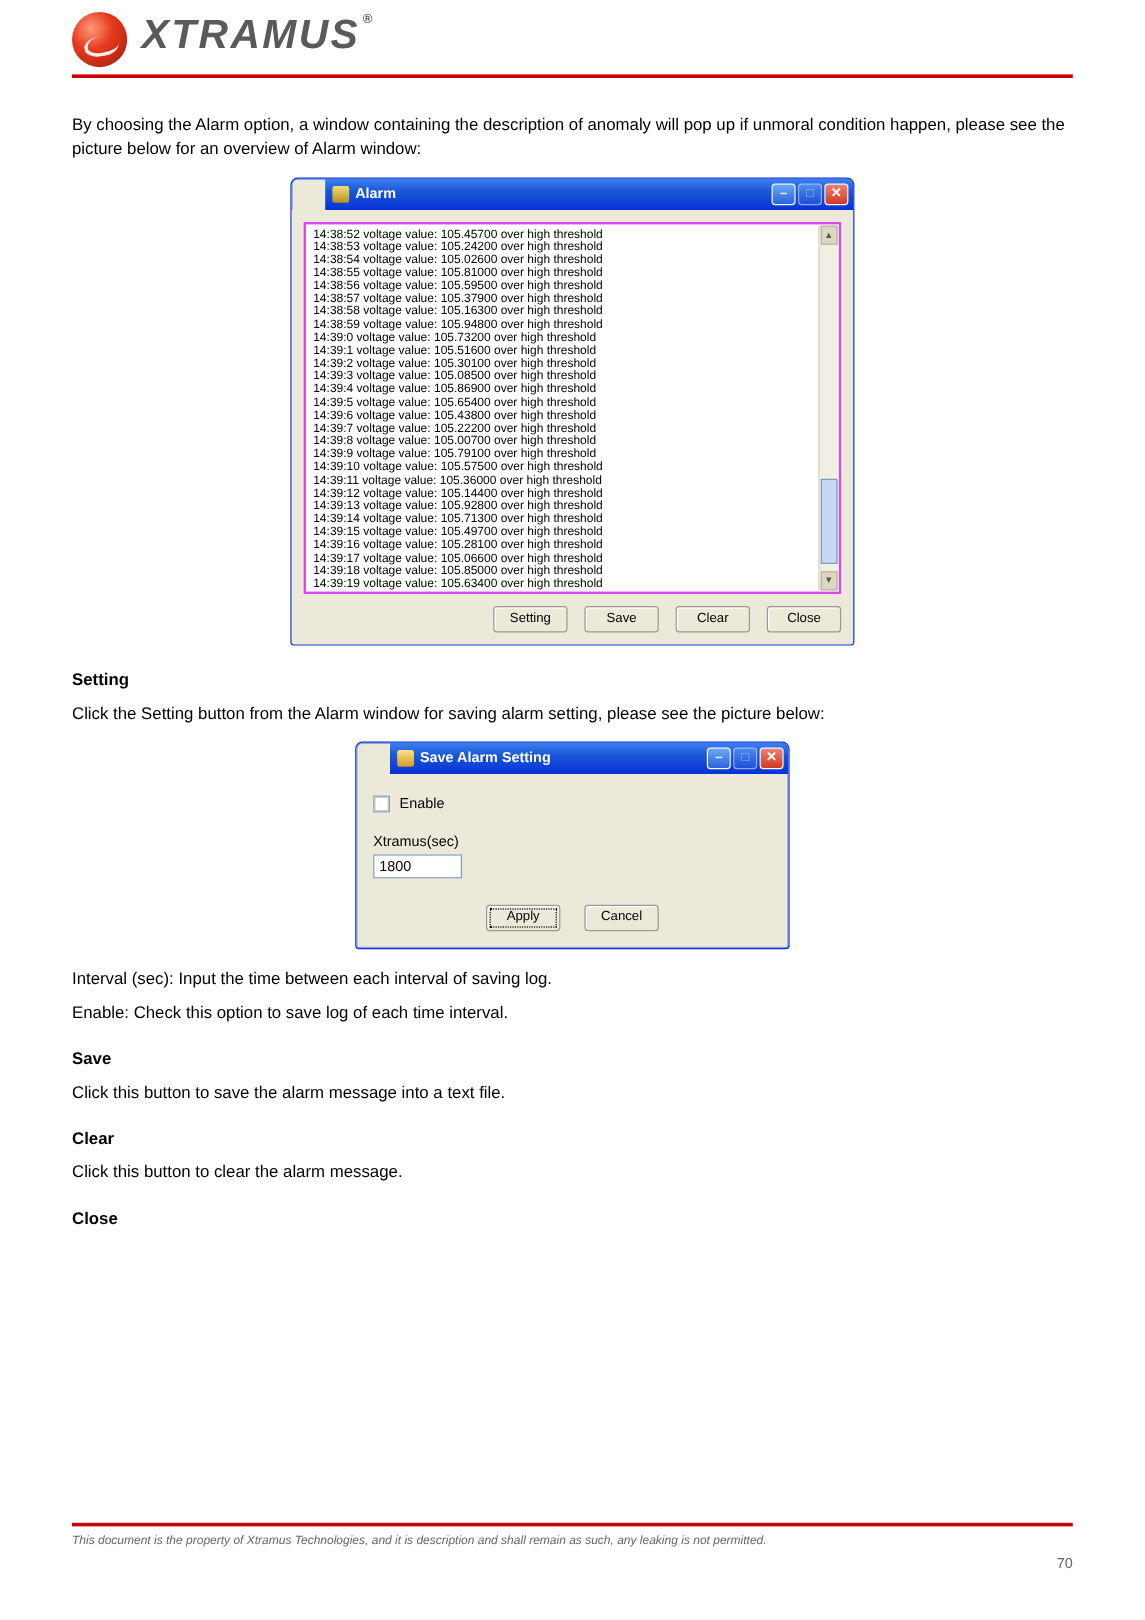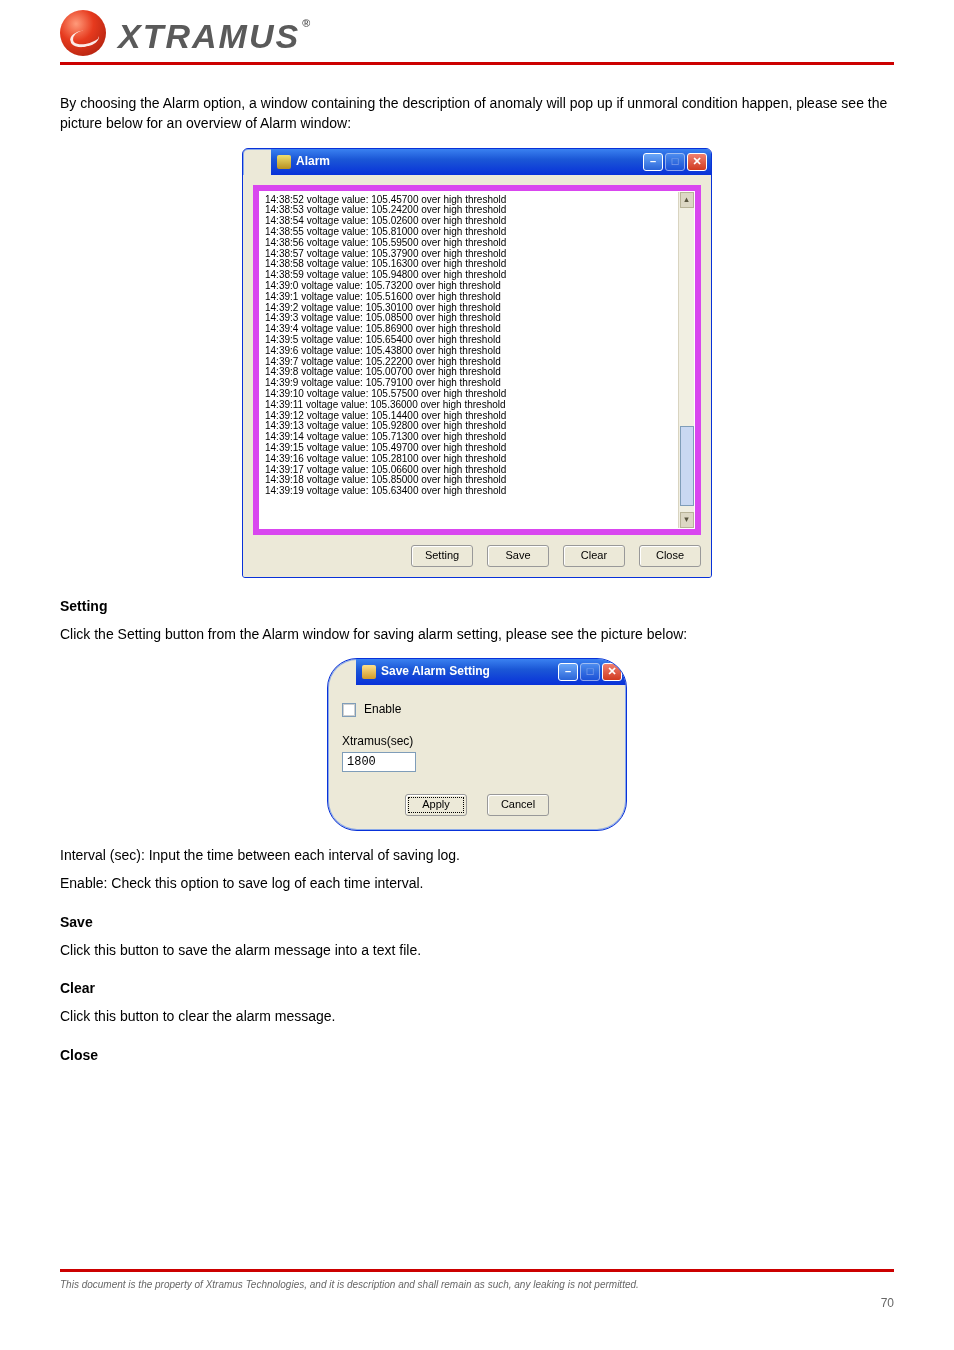--- a/index.html
+++ b/index.html
@@ -5,21 +5,21 @@
   * { box-sizing: border-box; margin: 0; padding: 0; }
   body {
     width: 954px;
     height: 1350px;
     background: #fff;
     font-family: Arial, sans-serif;
     color: #000;
     position: relative;
   }
   .header { padding: 10px 60px 0 60px; }
-  .logo-row { display: flex; align-items: flex-end; gap: 12px; }
+  .logo-row { display: flex; align-items: flex-start; gap: 12px; }
   .logo-sphere {
     width: 46px; height: 46px; border-radius: 50%;
     background: radial-gradient(circle at 35% 30%, #ff9a7a 0%, #e63a1e 40%, #a01a0a 100%);
     position: relative;
   }
   .logo-sphere::after {
     content: ''; position: absolute; left: 10px; top: 20px; width: 26px; height: 14px;
     border: 3px solid rgba(255,255,255,0.9); border-radius: 50%; border-top: none; border-right: none;
     transform: rotate(-10deg);
   }
@@ -35,21 +35,21 @@
   .content { padding: 20px 60px 0 60px; font-size: 14px; line-height: 1.45; }
   .para { margin: 8px 0; }
   .heading { font-weight: bold; margin-top: 18px; }
 
   .window {
     margin: 14px auto; background: #ece9d8; border: 1px solid #0831d9;
     border-radius: 6px 6px 3px 3px; box-shadow: 0 0 0 1px #8aa9e8 inset;
     overflow: hidden;
   }
   .alarm-window { width: 470px; }
-  .save-window { width: 300px; border-radius: 30px; }
+  .save-window { width: 362px; }
 
   .titlebar {
     height: 26px;
     background: linear-gradient(to bottom, #3a81f0 0%, #1b57d6 40%, #0831d9 100%);
     display: flex; align-items: center; padding: 0 4px 0 6px;
     color: #fff; font-size: 12px; font-weight: bold; margin-left: 28px;
   }
   .titlebar .tb-icon {
     width: 14px; height: 14px; margin-right: 5px;
     background: linear-gradient(#ffe08a,#d29a2a); border-radius: 2px;
@@ -63,21 +63,21 @@
     font-family: Arial; font-size: 11px; font-weight: bold;
   }
   .tb-min { background: linear-gradient(#6aa7f8,#2a64d8); color: #fff; }
   .tb-max { background: linear-gradient(#6aa7f8,#2a64d8); color: #fff; }
   .tb-max.disabled { opacity: .55; }
   .tb-close { background: linear-gradient(#f08070,#d03a20); color: #fff; }
 
   .win-body { padding: 10px 10px 10px 10px; background: #ece9d8; }
 
   .log-box {
-    background: #fff; border: 6px solid #d946ef; height: 350px;
+    background: #fff; border: 2px solid #d946ef; height: 310px;
     padding: 4px 2px 4px 6px; font-size: 10px; line-height: 1.08; color: #000;
     position: relative; font-family: Tahoma, Arial, sans-serif;
   }
   .log-lines { white-space: pre; }
   .vscroll {
     position: absolute; right: 1px; top: 1px; bottom: 1px; width: 16px;
     background: #f1efe2; border-left: 1px solid #d9d4c0;
     display: flex; flex-direction: column; align-items: center;
   }
   .vscroll .arrow {
@@ -99,21 +99,21 @@
     display: flex; align-items: center; justify-content: center;
     font-family: Tahoma, Arial, sans-serif;
   }
 
   .save-body { padding: 16px 14px 14px 14px; font-family: Tahoma, Arial, sans-serif; font-size: 12px; }
   .chk-row { display: flex; align-items: center; gap: 8px; margin-bottom: 14px; }
   .chk { width: 14px; height: 14px; background: #fff; border: 1px solid #7f9db9; box-shadow: inset 0 0 0 1px #d0d0d0; }
   .field-label { margin-bottom: 2px; }
   .text-input {
     width: 74px; height: 20px; border: 1px solid #7f9db9; background: #fff;
-    padding: 1px 4px; font-size: 12px; font-family: Liberation Mono, monospace;
+    padding: 1px 4px; font-size: 12px; font-family: Liberation Sans, sans-serif;
   }
   .save-btn-row { display: flex; justify-content: center; gap: 20px; margin-top: 22px; }
   .save-btn-row .winbtn.default { outline: 1px dotted #000; outline-offset: -4px; }
 
   .footer-rule { position: absolute; left: 60px; right: 60px; bottom: 78px; height: 3px; background: #c00; }
   .footer-text { position: absolute; left: 60px; right: 60px; bottom: 60px; font-size: 10px; font-style: italic; color: #666; }
   .page-num { position: absolute; right: 60px; bottom: 40px; font-size: 12px; color: #666; }
 </style>
 </head>
 <body>

